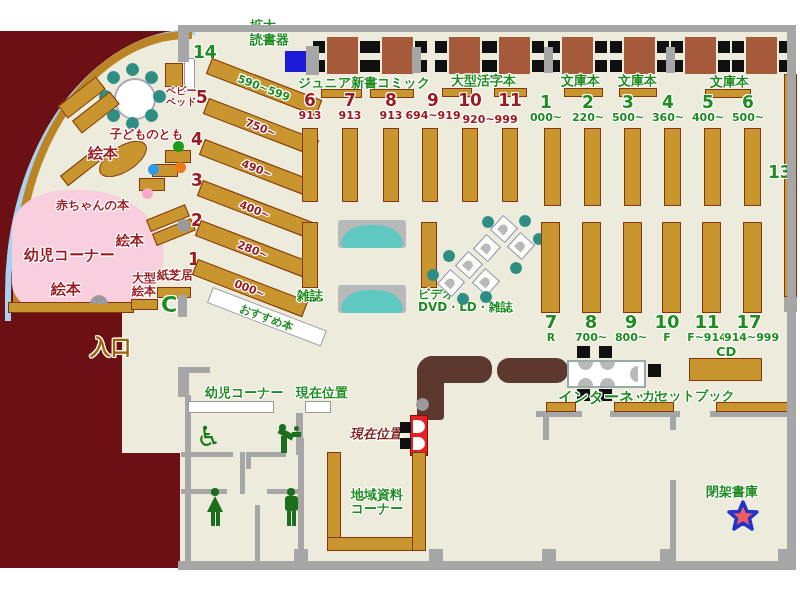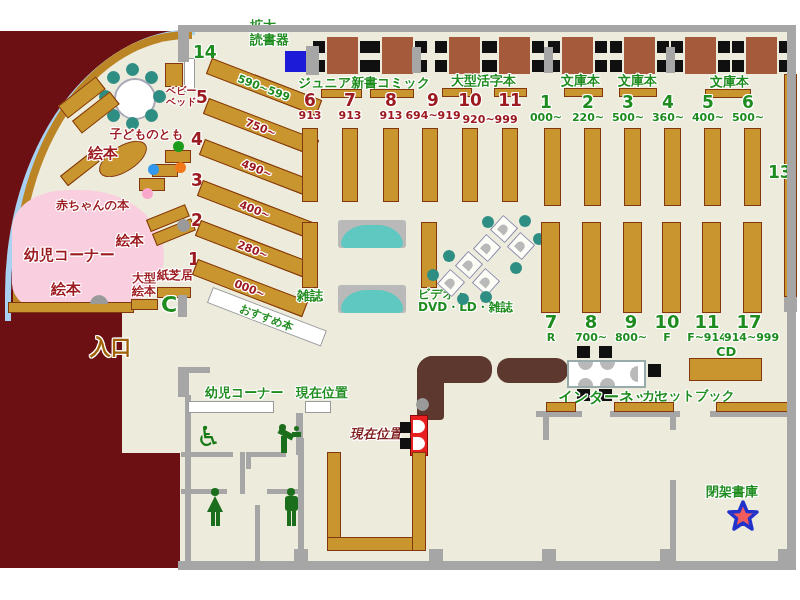--- a/index.html
+++ b/index.html
@@ -314,20 +314,21 @@
   <div class="abs figure" style="left:282px;top:488px;width:18px;height:40px;">
     <span class="head"></span>
     <span style="position:absolute;left:3px;top:8px;width:13px;height:15px;background:#1b6e1b;border-radius:3px;"></span>
     <span class="legL"></span>
       <span class="legR"></span>
   </div>
 
   <div class="abs shelf" style="left:327px;top:452px;width:14px;height:99px;"></div>
   <div class="abs shelf" style="left:327px;top:537px;width:99px;height:14px;"></div>
   <div class="abs shelf" style="left:412px;top:452px;width:14px;height:99px;"></div>
+  <div class="abs lb green ctr" style="left:340px;top:488px;width:74px;font-size:13px;"><span>地域資料</span><br><span>コーナー</span></div>
 
   <div class="abs lb green" style="left:706px;top:485px;font-size:13px;">閉架書庫</div>
   <svg class="abs" style="left:727px;top:500px;" width="32" height="32" viewBox="0 0 32 32">
     <polygon points="16,2 20,11.5 30,12 22.5,18.5 25,29 16,23 7,29 9.5,18.5 2,12 12,11.5" fill="#f25c5c" stroke="#2233cc" stroke-width="3.5" stroke-linejoin="round"></polygon>
   </svg>
 
   <div class="abs wall" style="left:178px;top:25px;width:618px;height:7px;"></div>
   <div class="abs wall" style="left:787px;top:25px;width:9px;height:545px;"></div>
   <div class="abs wall" style="left:178px;top:561px;width:618px;height:9px;"></div>
   <div class="abs wall" style="left:294px;top:549px;width:14px;height:13px;"></div>

